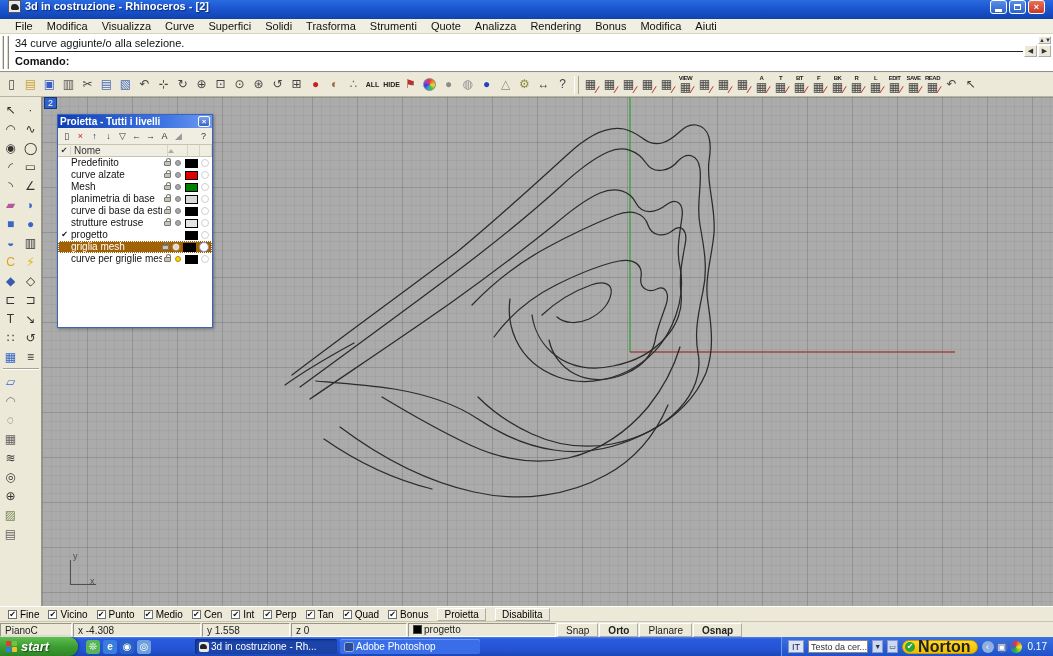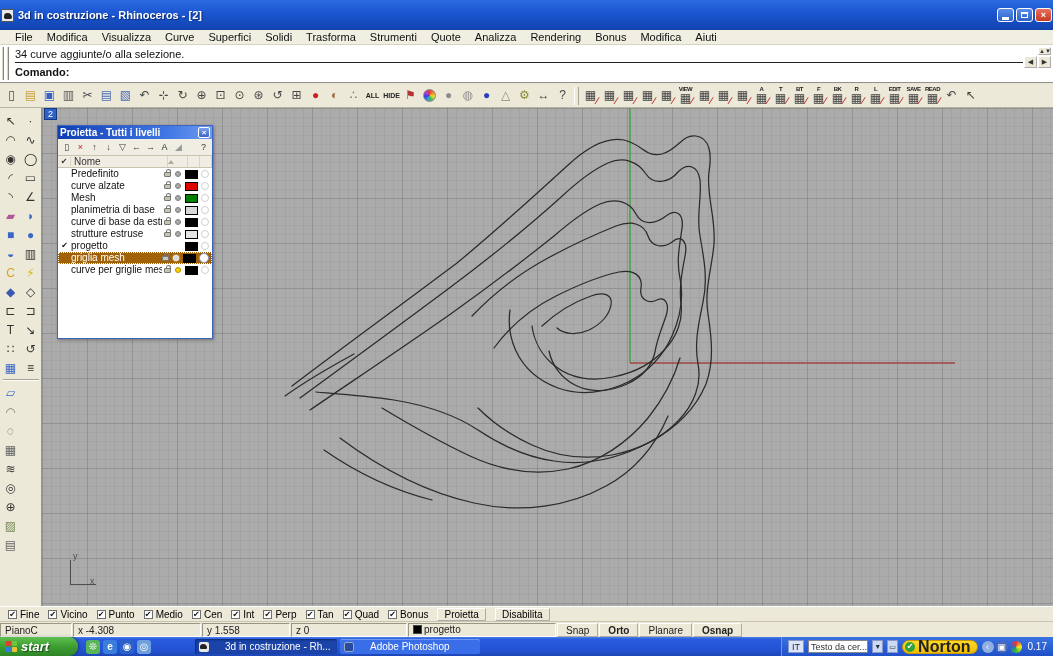--- a/index.html
+++ b/index.html
@@ -1,22 +1,22 @@
 <!DOCTYPE html>
 <html><head>
 <meta charset="utf-8">
 <style>
   * { margin:0; padding:0; box-sizing:border-box; }
   html,body { width:1053px; height:656px; overflow:hidden; }
   body { font-family:"Liberation Sans","DejaVu Sans",sans-serif; font-size:11px; background:#ece9d8; }
   .screen { width:1053px; height:656px; display:flex; flex-direction:column; background:#ece9d8; }
 
   
-  .titlebar { height:30px; background:linear-gradient(180deg,#2a6be0 0%,#1b55d0 45%,#1143ae 100%);
-    display:flex; align-items:center; padding:0 1px; color:#fff; }
+  .titlebar { height:19px; background:linear-gradient(180deg,#2a6be0 0%,#1b55d0 45%,#1143ae 100%);
+    display:flex; padding:0 8px; color:#fff; }
   .appicon { width:13px; height:13px; background:#e8e8e8; border:1px solid #555; margin-right:4px; position:relative; }
   .appicon::after { content:""; position:absolute; left:2px; top:3px; width:8px; height:6px; background:#222; border-radius:4px 5px 2px 2px; }
   .wtitle { font-weight:bold; font-size:11px; text-shadow:1px 1px 1px #0a2a70; flex:1; white-space:nowrap; overflow:hidden; }
   .winbtns { display:flex; gap:2px; }
   .wbtn { width:17px; height:14px; border:1px solid #fff; border-radius:3px; display:flex; align-items:center; justify-content:center;
     background:linear-gradient(180deg,#5a8ee8,#2d62c8); color:#fff; font-size:9px; font-weight:bold; line-height:1; }
   .wbtn.close { background:linear-gradient(180deg,#e8705a,#c83a22); }
   .wbtn .mini { width:7px; height:3px; background:#fff; margin-top:6px; }
   .wbtn .rest { width:7px; height:6px; border:1px solid #fff; border-top-width:2px; }
 
@@ -121,21 +121,21 @@
   .taskbar { height:19px; background:linear-gradient(180deg,#4a80e8 0%,#2a5ade 12%,#2353d2 70%,#1c46b4 100%); display:flex; align-items:center; }
   .startbtn { height:19px; width:78px; background:linear-gradient(180deg,#5fbf4f 0%,#3d9e33 50%,#2e8526 100%);
     border-radius:0 9px 9px 0; display:flex; align-items:center; gap:4px; padding-left:6px; box-shadow:1px 0 3px rgba(0,0,0,0.4); }
   .flag { width:11px; height:11px; display:grid; grid-template-columns:5px 5px; grid-template-rows:5px 5px; gap:1px; }
   .flag span { border-radius:1px; }
   .f1{background:#e23b2e;} .f2{background:#6fc341;} .f3{background:#2e7fe2;} .f4{background:#edc233;}
   .startlbl { color:#fff; font-weight:bold; font-style:italic; font-size:13px; text-shadow:1px 1px 1px #1a4a1a; }
   .qlaunch { display:flex; gap:3px; margin-left:8px; }
   .qlicon { width:14px; height:14px; border-radius:3px; display:flex; align-items:center; justify-content:center; font-size:10px; font-weight:bold; color:#fff; }
   .tasks { display:flex; gap:3px; margin-left:44px; }
-  .task { width:140px; height:15px; border-radius:2px; display:flex; align-items:center; gap:16px; padding:0 4px; color:#fff; font-size:10px; white-space:nowrap; overflow:hidden; }
+  .task { width:140px; height:15px; border-radius:2px; display:flex; align-items:center; gap:2px; padding:0 4px; color:#fff; font-size:10px; white-space:nowrap; overflow:hidden; }
   .task.active { background:#1b43a8; box-shadow:inset 1px 1px 2px #0c2a70; width:142px; }
   .task.inactive { background:#3a6ee8; box-shadow:inset 0 1px 0 #6f97f0; }
   .ticon { width:10px; height:10px; flex:none; border-radius:2px; }
   .ticon.rh { background:#e8e8e8; position:relative; }
   .ticon.rh::after{ content:""; position:absolute; left:1px; top:2px; width:7px; height:5px; background:#222; border-radius:3px 4px 1px 1px;}
   .ticon.ps { background:#2a4a9e; border:1px solid #9ab; }
   .tray { margin-left:auto; display:flex; align-items:center; gap:4px; padding-right:6px; background:linear-gradient(180deg,#3a72e0,#2050c8); height:19px; border-left:1px solid #6f97f0; padding-left:6px; }
   .itbox { width:16px; height:13px; background:#dce4f8; border:1px solid #8898c8; color:#223; font-size:9px; line-height:12px; text-align:center; }
   .traysearch { width:60px; height:13px; background:#fff; border:1px solid #888; font-size:9px; line-height:12px; color:#333; padding:0 2px; white-space:nowrap; overflow:hidden; }
   .traybtn { width:11px; height:13px; background:#cdd8f2; border:1px solid #8898c8; font-size:7px; line-height:11px; text-align:center; color:#234; }

